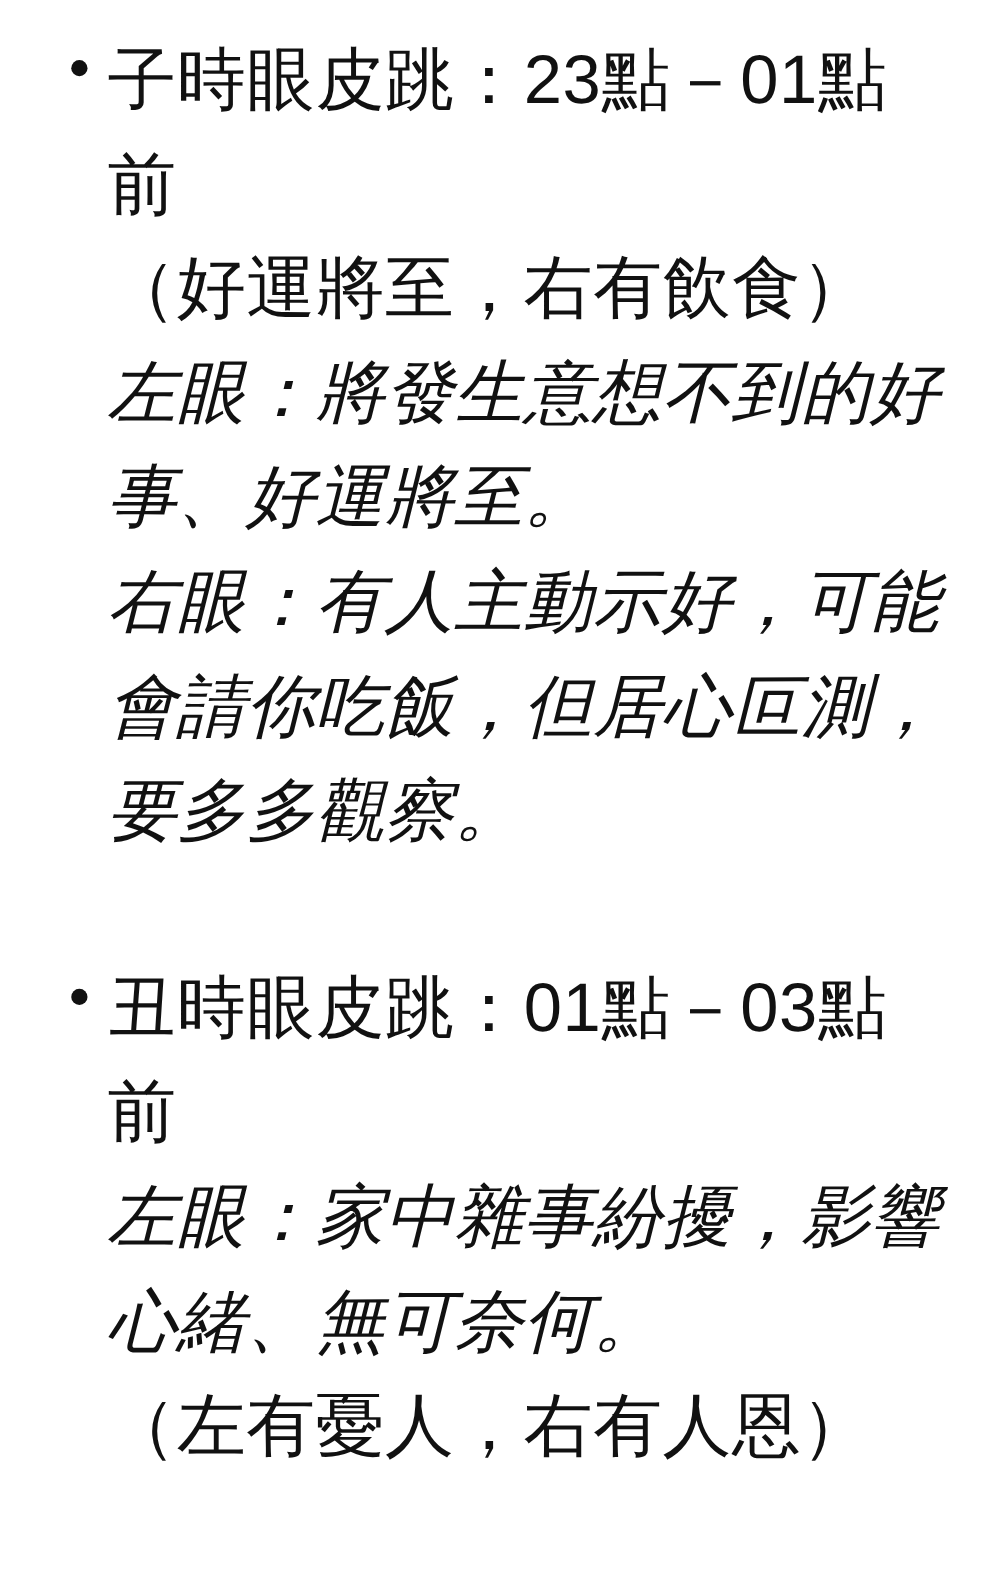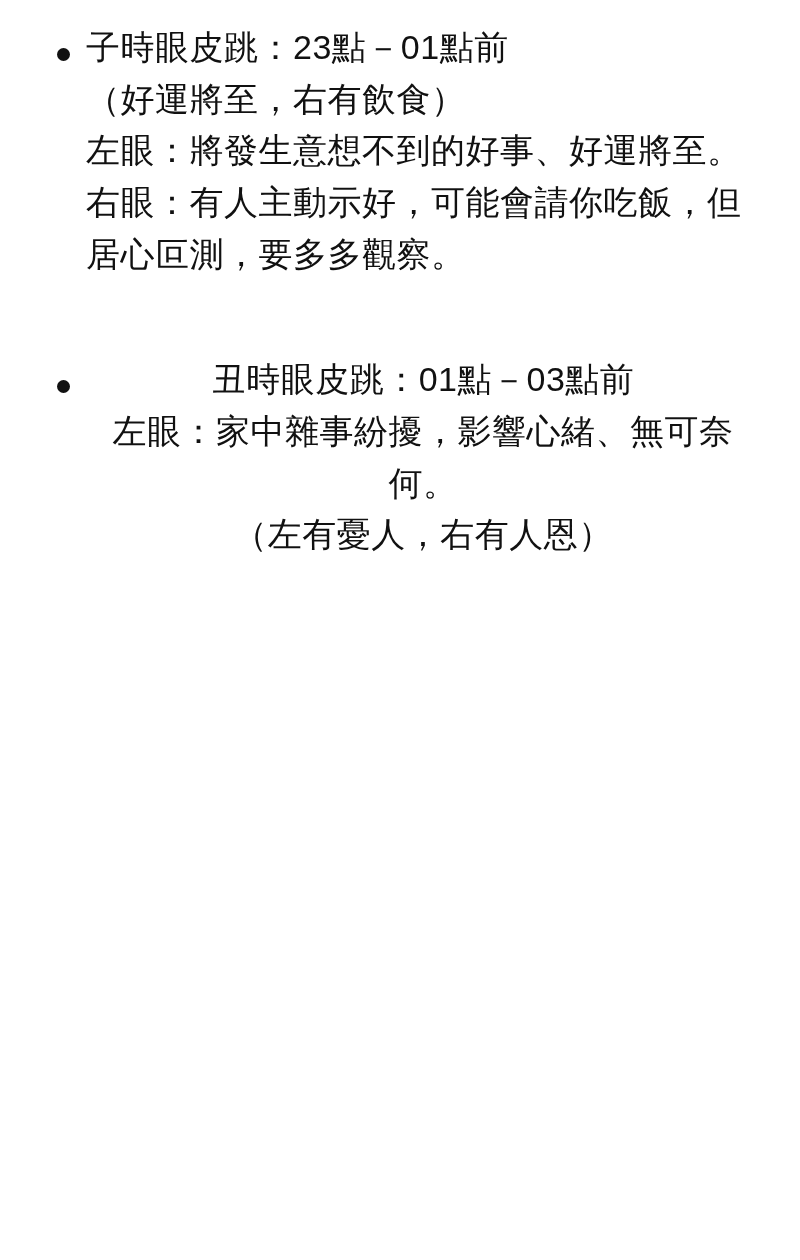--- a/index.html
+++ b/index.html
@@ -21,57 +21,57 @@
     padding: 22px 40px 0 40px;
     background: #ffffff;
   }
   .entry {
     display: flex;
     align-items: flex-start;
     margin-bottom: 0;
   }
   .entry + .entry {
     margin-top: 74px;
-    text-align: center;
   }
   .bullet-col {
     width: 46px;
     flex: 0 0 46px;
     padding-top: 26px;
     display: flex;
     justify-content: center;
   }
   .bullet {
     width: 13px;
     height: 13px;
     border-radius: 50%;
     background: #111111;
     display: block;
   }
   .entry-body {
     flex: 1 1 auto;
     min-width: 0;
   }
   .line {
-    font-size: 34px;
+    font-size: 55px;
     line-height: 1.52;
     letter-spacing: 0.5px;
     font-weight: 400;
     color: #111111;
     white-space: pre-wrap;
     word-break: break-word;
   }
   .heading {
     font-weight: 400;
   }
   .sub {
     font-weight: 400;
   }
   .indent-para {
     text-indent: 0;
+    font-style: italic;
   }
 </style>
 </head>
 <body>
 
 <div class="page">
 
   <div class="entry">
     <div class="bullet-col">
       <span class="bullet"></span>

